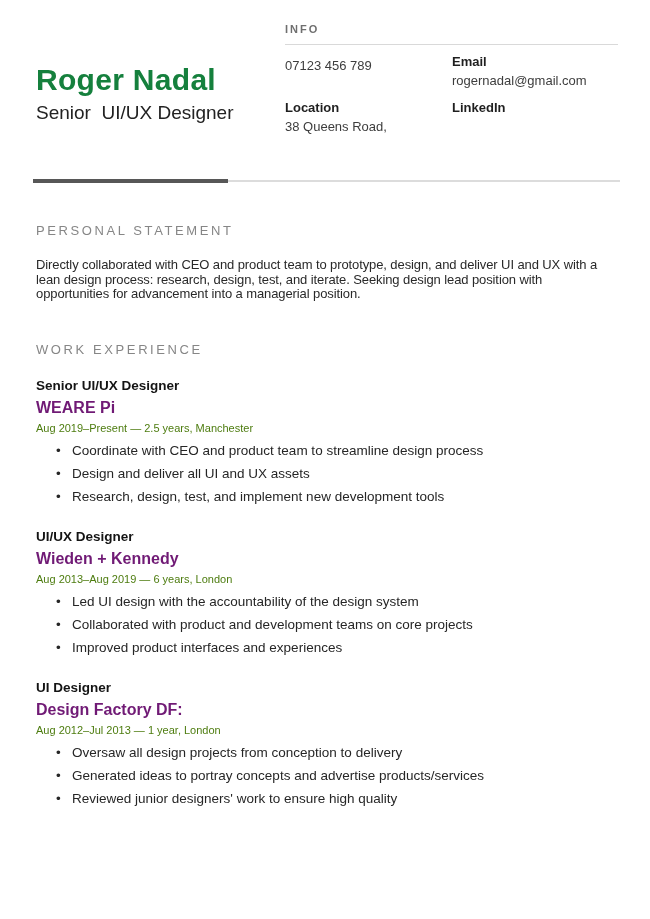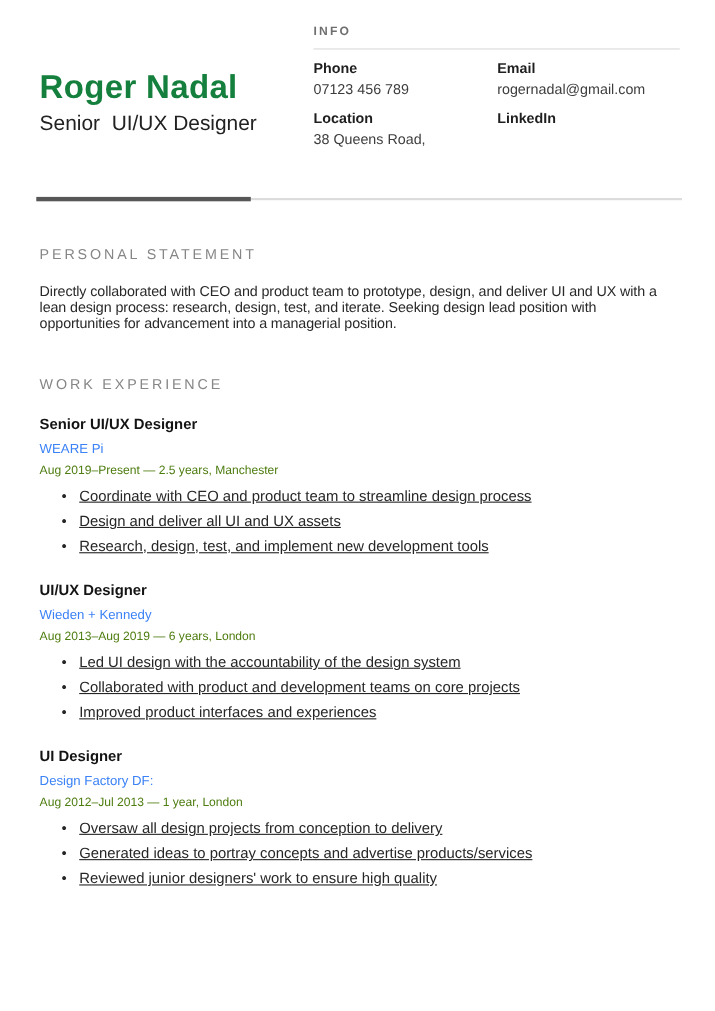--- a/index.html
+++ b/index.html
@@ -96,41 +96,40 @@
   .job + .job { margin-top: 25px; }
   .job-title {
     margin: 0;
     font-size: 13.5px;
     font-weight: 700;
     color: #141414;
     line-height: 16px;
   }
   .job-company {
     margin-top: 6px;
-    font-size: 12px;
-    font-weight: 400;
-    color: #3b82f6;
+    font-size: 16px;
+    font-weight: 700;
+    color: #701a75;
     line-height: 16px;
   }
   .job-meta {
     margin-top: 5px;
     font-size: 11px;
     font-weight: 400;
     color: #4d7c0f;
     line-height: 15px;
   }
   .job-bullets { list-style: none; margin: 7px 0 0 0; padding: 0; }
   .job-bullets li {
     position: relative;
     padding-left: 36px;
     margin-top: 8px;
     font-size: 13.5px;
     color: #262626;
     line-height: 15px;
-    text-decoration: underline;
   }
   .job-bullets li:first-child { margin-top: 0; }
   .job-bullets li::before {
     content: "\2022";
     position: absolute;
     left: 20px;
     top: 0;
     font-size: 13.5px;
     color: #262626;
   }
@@ -145,21 +144,20 @@
       <h1 class="name">Roger Nadal</h1>
       <div class="job-headline">Senior  UI/UX Designer</div>
     </div>
 
     <div class="info-block">
       <div class="info-title">INFO</div>
       <div class="info-rule"></div>
       <div class="info-grid">
 
         <div class="info-field">
-          <div class="info-field-label">Phone</div>
           <div class="info-field-value">07123 456 789</div>
         </div>
 
         <div class="info-field">
           <div class="info-field-label">Email</div>
           <div class="info-field-value">rogernadal@gmail.com</div>
         </div>
 
         <div class="info-field">
           <div class="info-field-label">Location</div>

